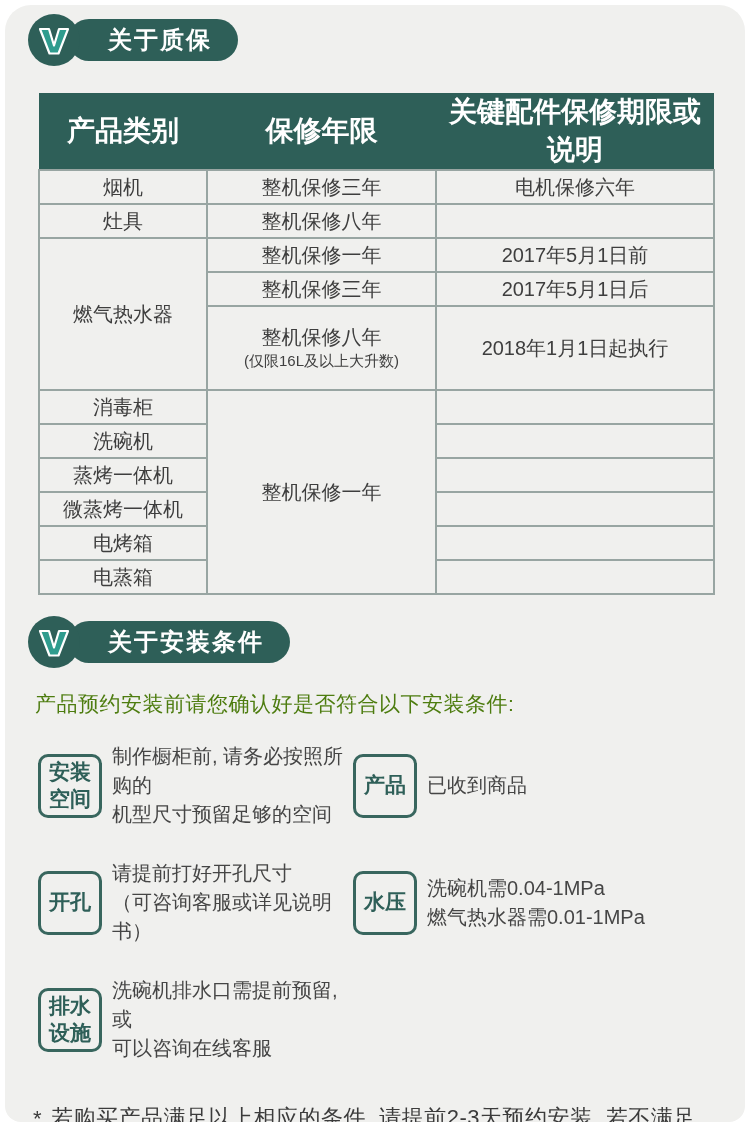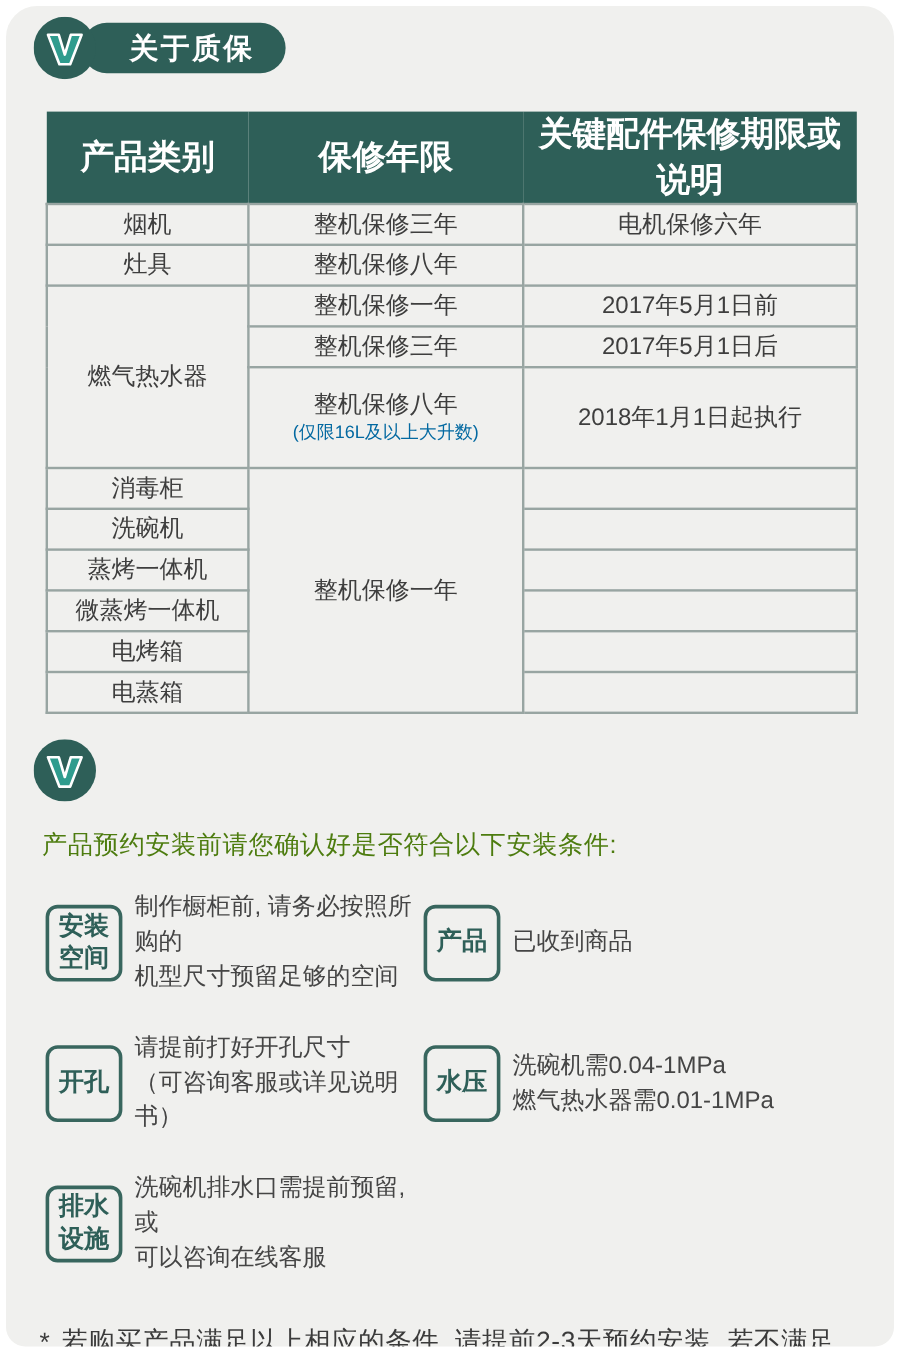--- a/index.html
+++ b/index.html
@@ -47,21 +47,21 @@
     border: none;
   }
   table.warranty td {
     border: 2px solid #98a5a2;
     font-size: 20px; color: #3e3e3e;
     text-align: center; vertical-align: middle;
     height: 34px; padding: 2px 6px;
     line-height: 1.25;
   }
   table.warranty tr.tall td { height: 84px; }
-  .cell-subnote { font-size: 15px; color: #0369a1; margin-top: 2px; }
+  .cell-subnote { font-size: 15px; color: #404040; margin-top: 2px; }
 
   
   .sec2 { margin-top: 21px; }
   .intro {
     margin: 22px 0 0 30px;
     font-size: 21px; color: #4d7c0f; letter-spacing: 0.5px;
   }
   .cond-grid {
     display: grid;
     grid-template-columns: 315px 1fr;
@@ -179,20 +179,23 @@
   </section>
 
   <section class="sec2">
     <div class="section-header">
       <div class="logo">
         <svg width="52" height="52" viewBox="0 0 52 52">
           <circle cx="26" cy="26" r="26" fill="#2e5f58"></circle>
           <path d="M12 15 L21 15 L26 31.5 L31 15 L40 15 L30.5 39.5 L21.5 39.5 Z" fill="#2f9c8e" stroke="#ffffff" stroke-width="2.2" stroke-linejoin="round"></path>
         </svg>
       </div>
+      <div class="pill">
+        <span>关于安装条件</span>
+      </div>
     </div>
 
     <p class="intro">产品预约安装前请您确认好是否符合以下安装条件:</p>
 
     <div class="cond-grid">
       <div class="cond-item">
         <div class="cond-box">安装
 空间</div>
         <div class="cond-text">制作橱柜前, 请务必按照所购的
 机型尺寸预留足够的空间</div>

